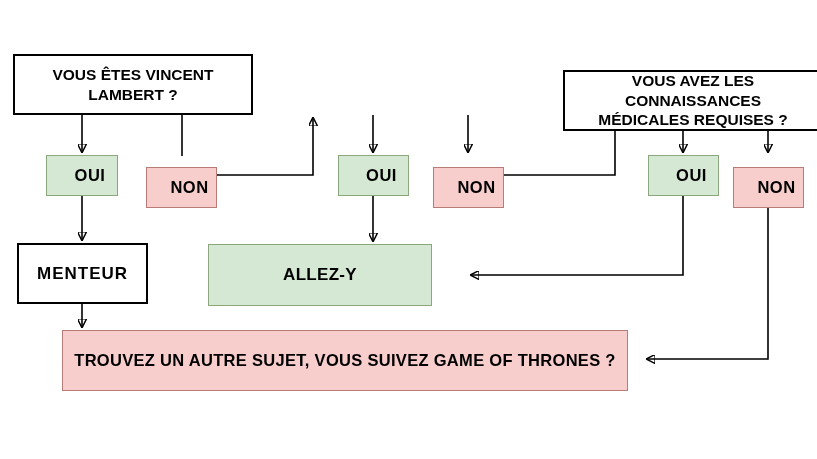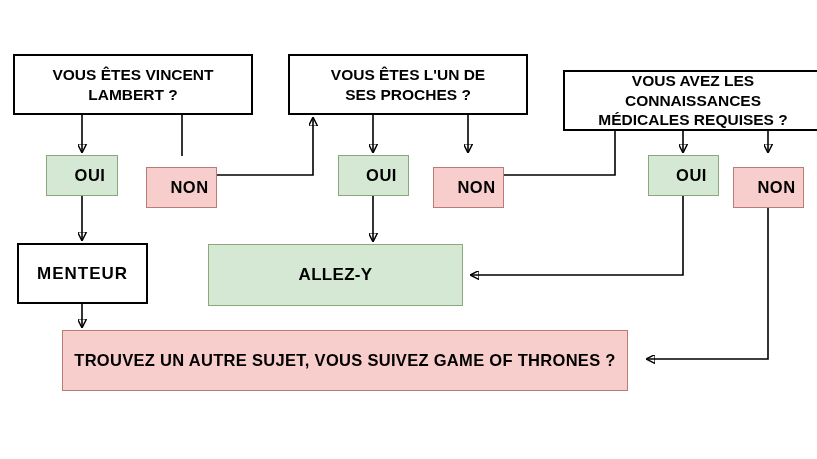--- a/index.html
+++ b/index.html
@@ -61,31 +61,28 @@
     <path d="M82,196 L82,240" marker-end="url(#ah)"></path>
     <path d="M82,304 L82,327" marker-end="url(#ah)"></path>
     <path d="M373,196 L373,241" marker-end="url(#ah)"></path>
     <path d="M683,196 L683,275 L471,275" marker-end="url(#ah)"></path>
     <path d="M768,196 L768,359 L647,359" marker-end="url(#ah)"></path>
   </svg>
 
   <div class="node question" style="left:13px;top:54px;width:240px;height:61px">
     <span class="txt" style="max-width:200px">VOUS ÊTES VINCENT LAMBERT ?</span>
   </div>
-  <div class="node question" style="left:288px;top:54px;width:240px;height:61px">
-    <span class="txt" style="max-width:185px">VOUS ÊTES L'UN DE SES PROCHES ?</span>
-  </div>
   <div class="node question" style="left:563px;top:70px;width:260px;height:61px">
     <span class="txt" style="max-width:208px">VOUS AVEZ LES CONNAISSANCES MÉDICALES REQUISES ?</span>
   </div>
 
   <div class="node answer yes" style="left:46px;top:155px;width:72px;height:41px">OUI</div>
   <div class="node answer no" style="left:146px;top:155px;width:71px;height:41px">NON</div>
   <div class="node answer yes" style="left:338px;top:155px;width:71px;height:41px">OUI</div>
   <div class="node answer no" style="left:433px;top:155px;width:71px;height:41px">NON</div>
   <div class="node answer yes" style="left:648px;top:155px;width:71px;height:41px">OUI</div>
   <div class="node answer no" style="left:733px;top:155px;width:71px;height:41px">NON</div>
 
   <div class="node plain" style="left:17px;top:243px;width:131px;height:61px">MENTEUR</div>
-  <div class="node result go" style="left:208px;top:244px;width:255px;height:62px">ALLEZ-Y</div>
+  <div class="node result go" style="left:208px;top:244px;width:224px;height:62px">ALLEZ-Y</div>
   <div class="node result stop" style="left:62px;top:330px;width:566px;height:61px">TROUVEZ UN AUTRE SUJET, VOUS SUIVEZ GAME OF THRONES ?</div>
 
 </div>
 
 </body></html>

